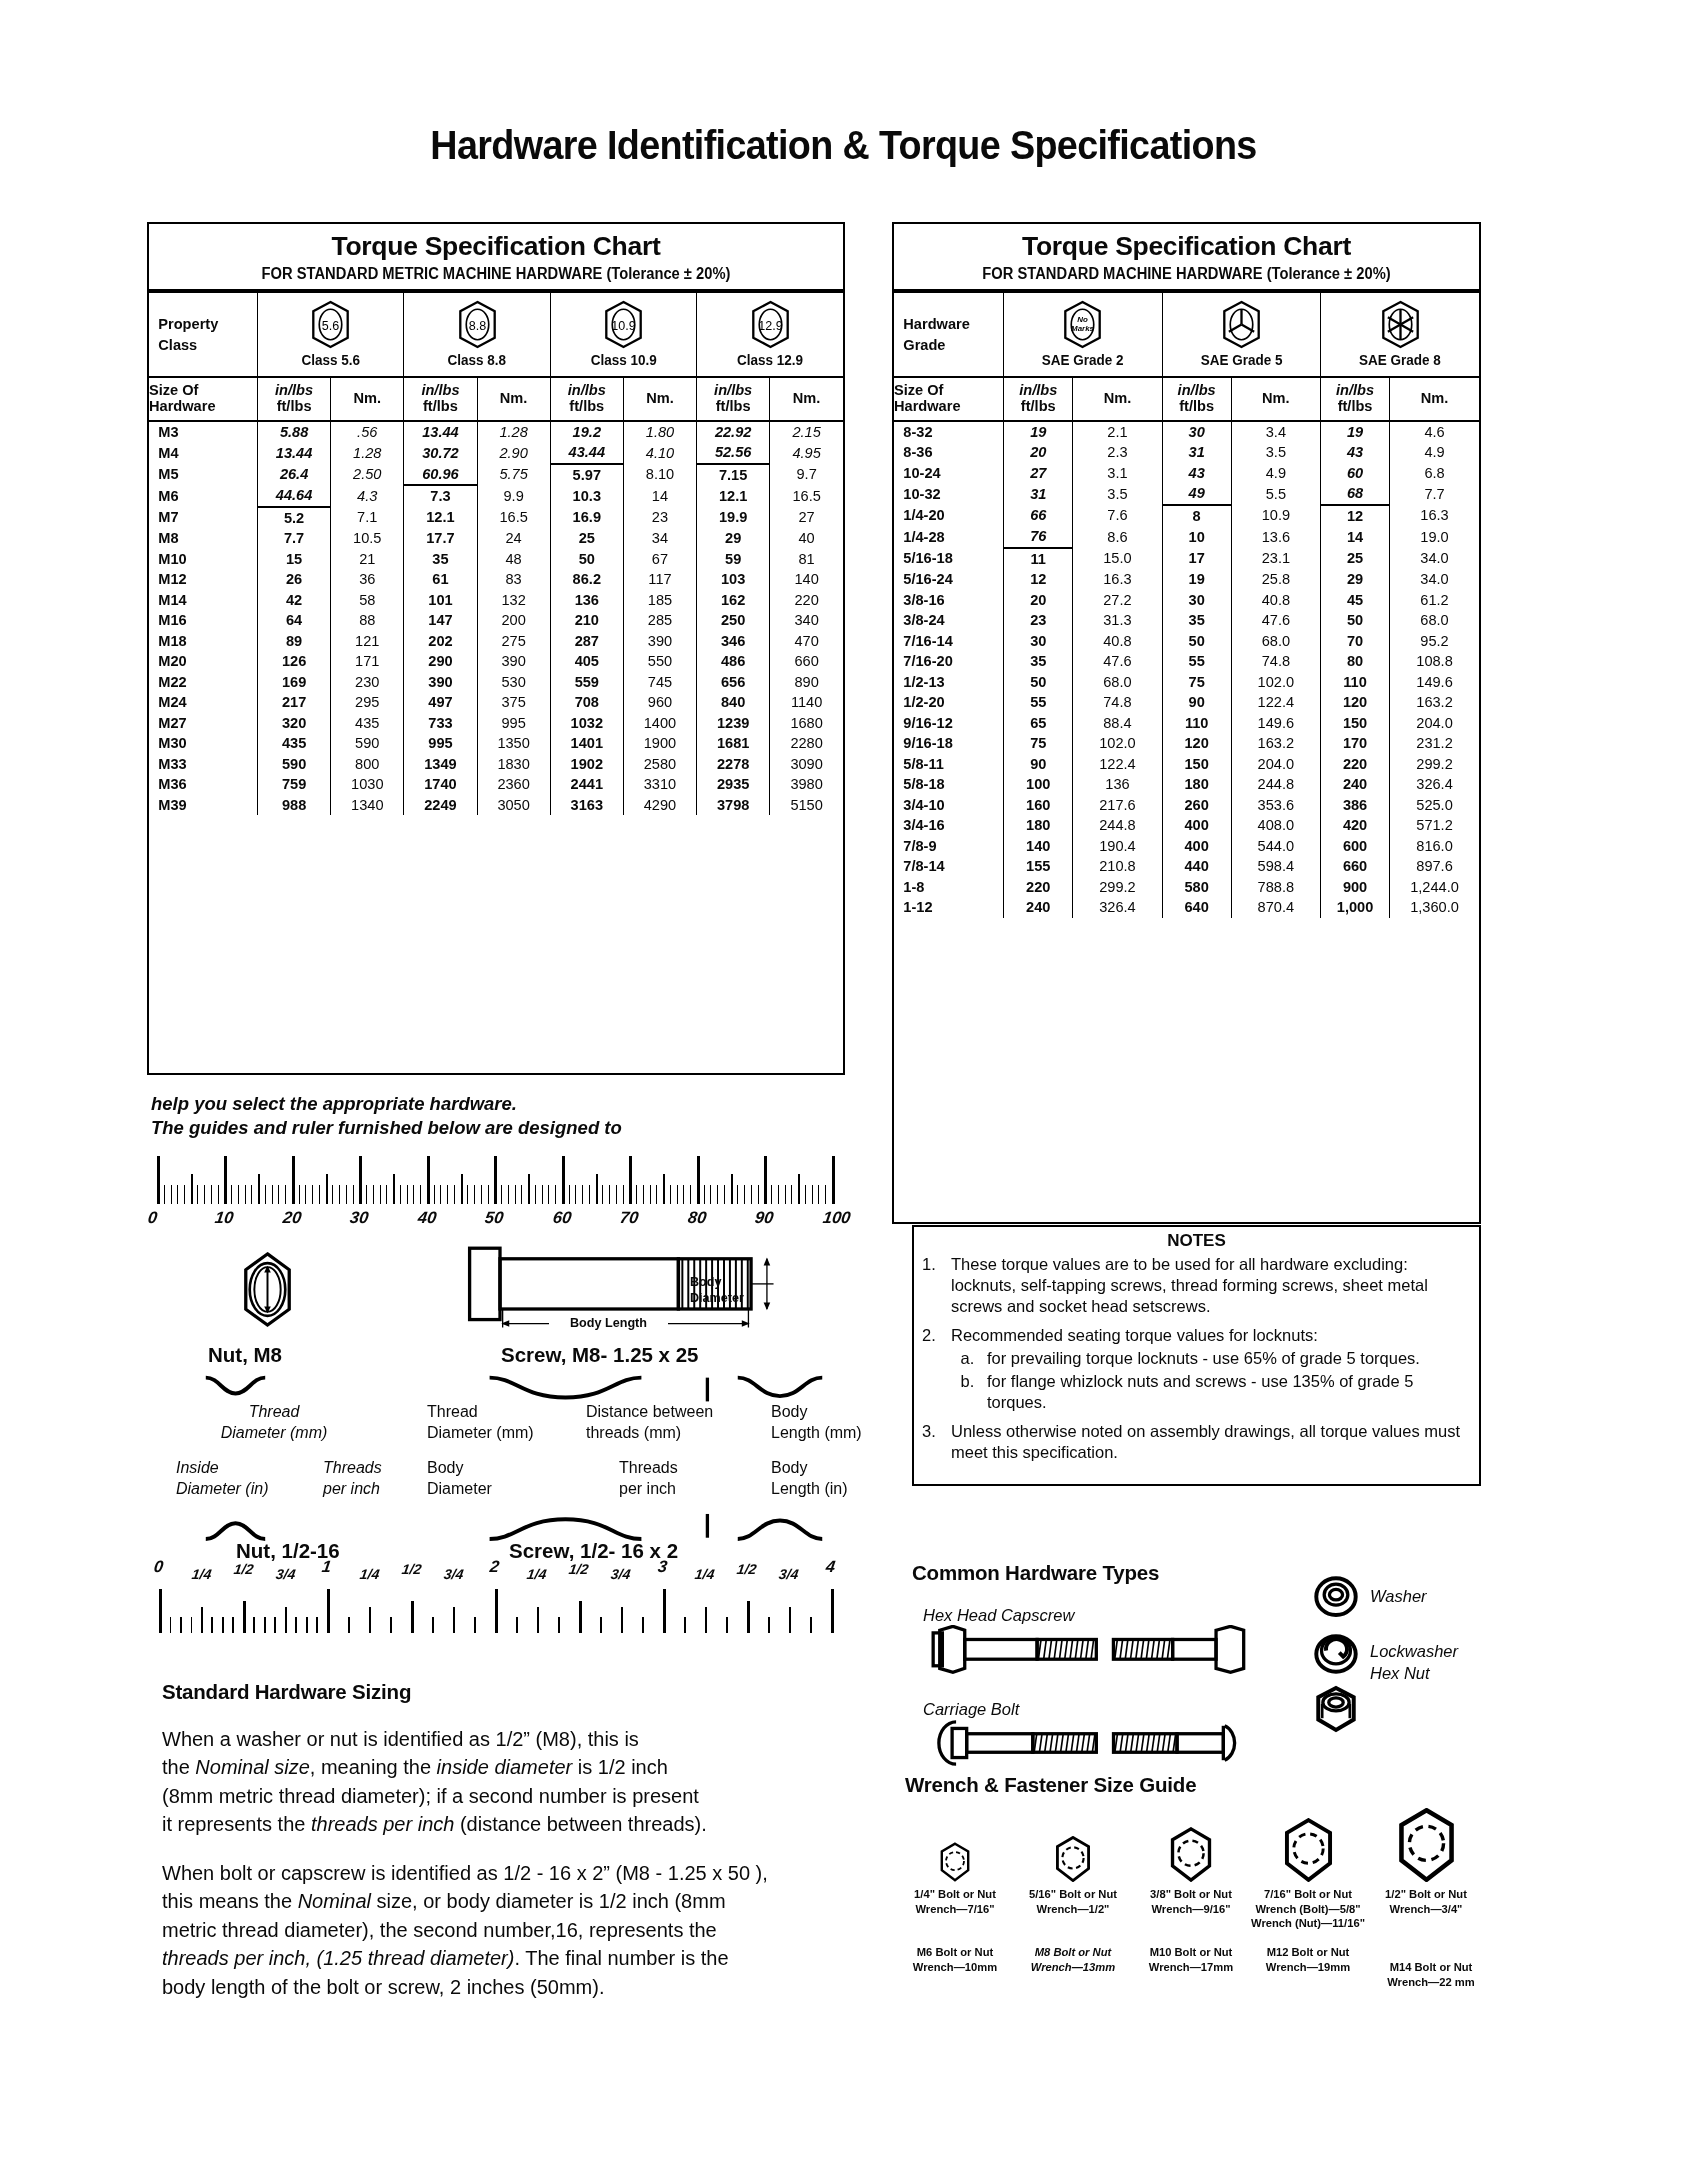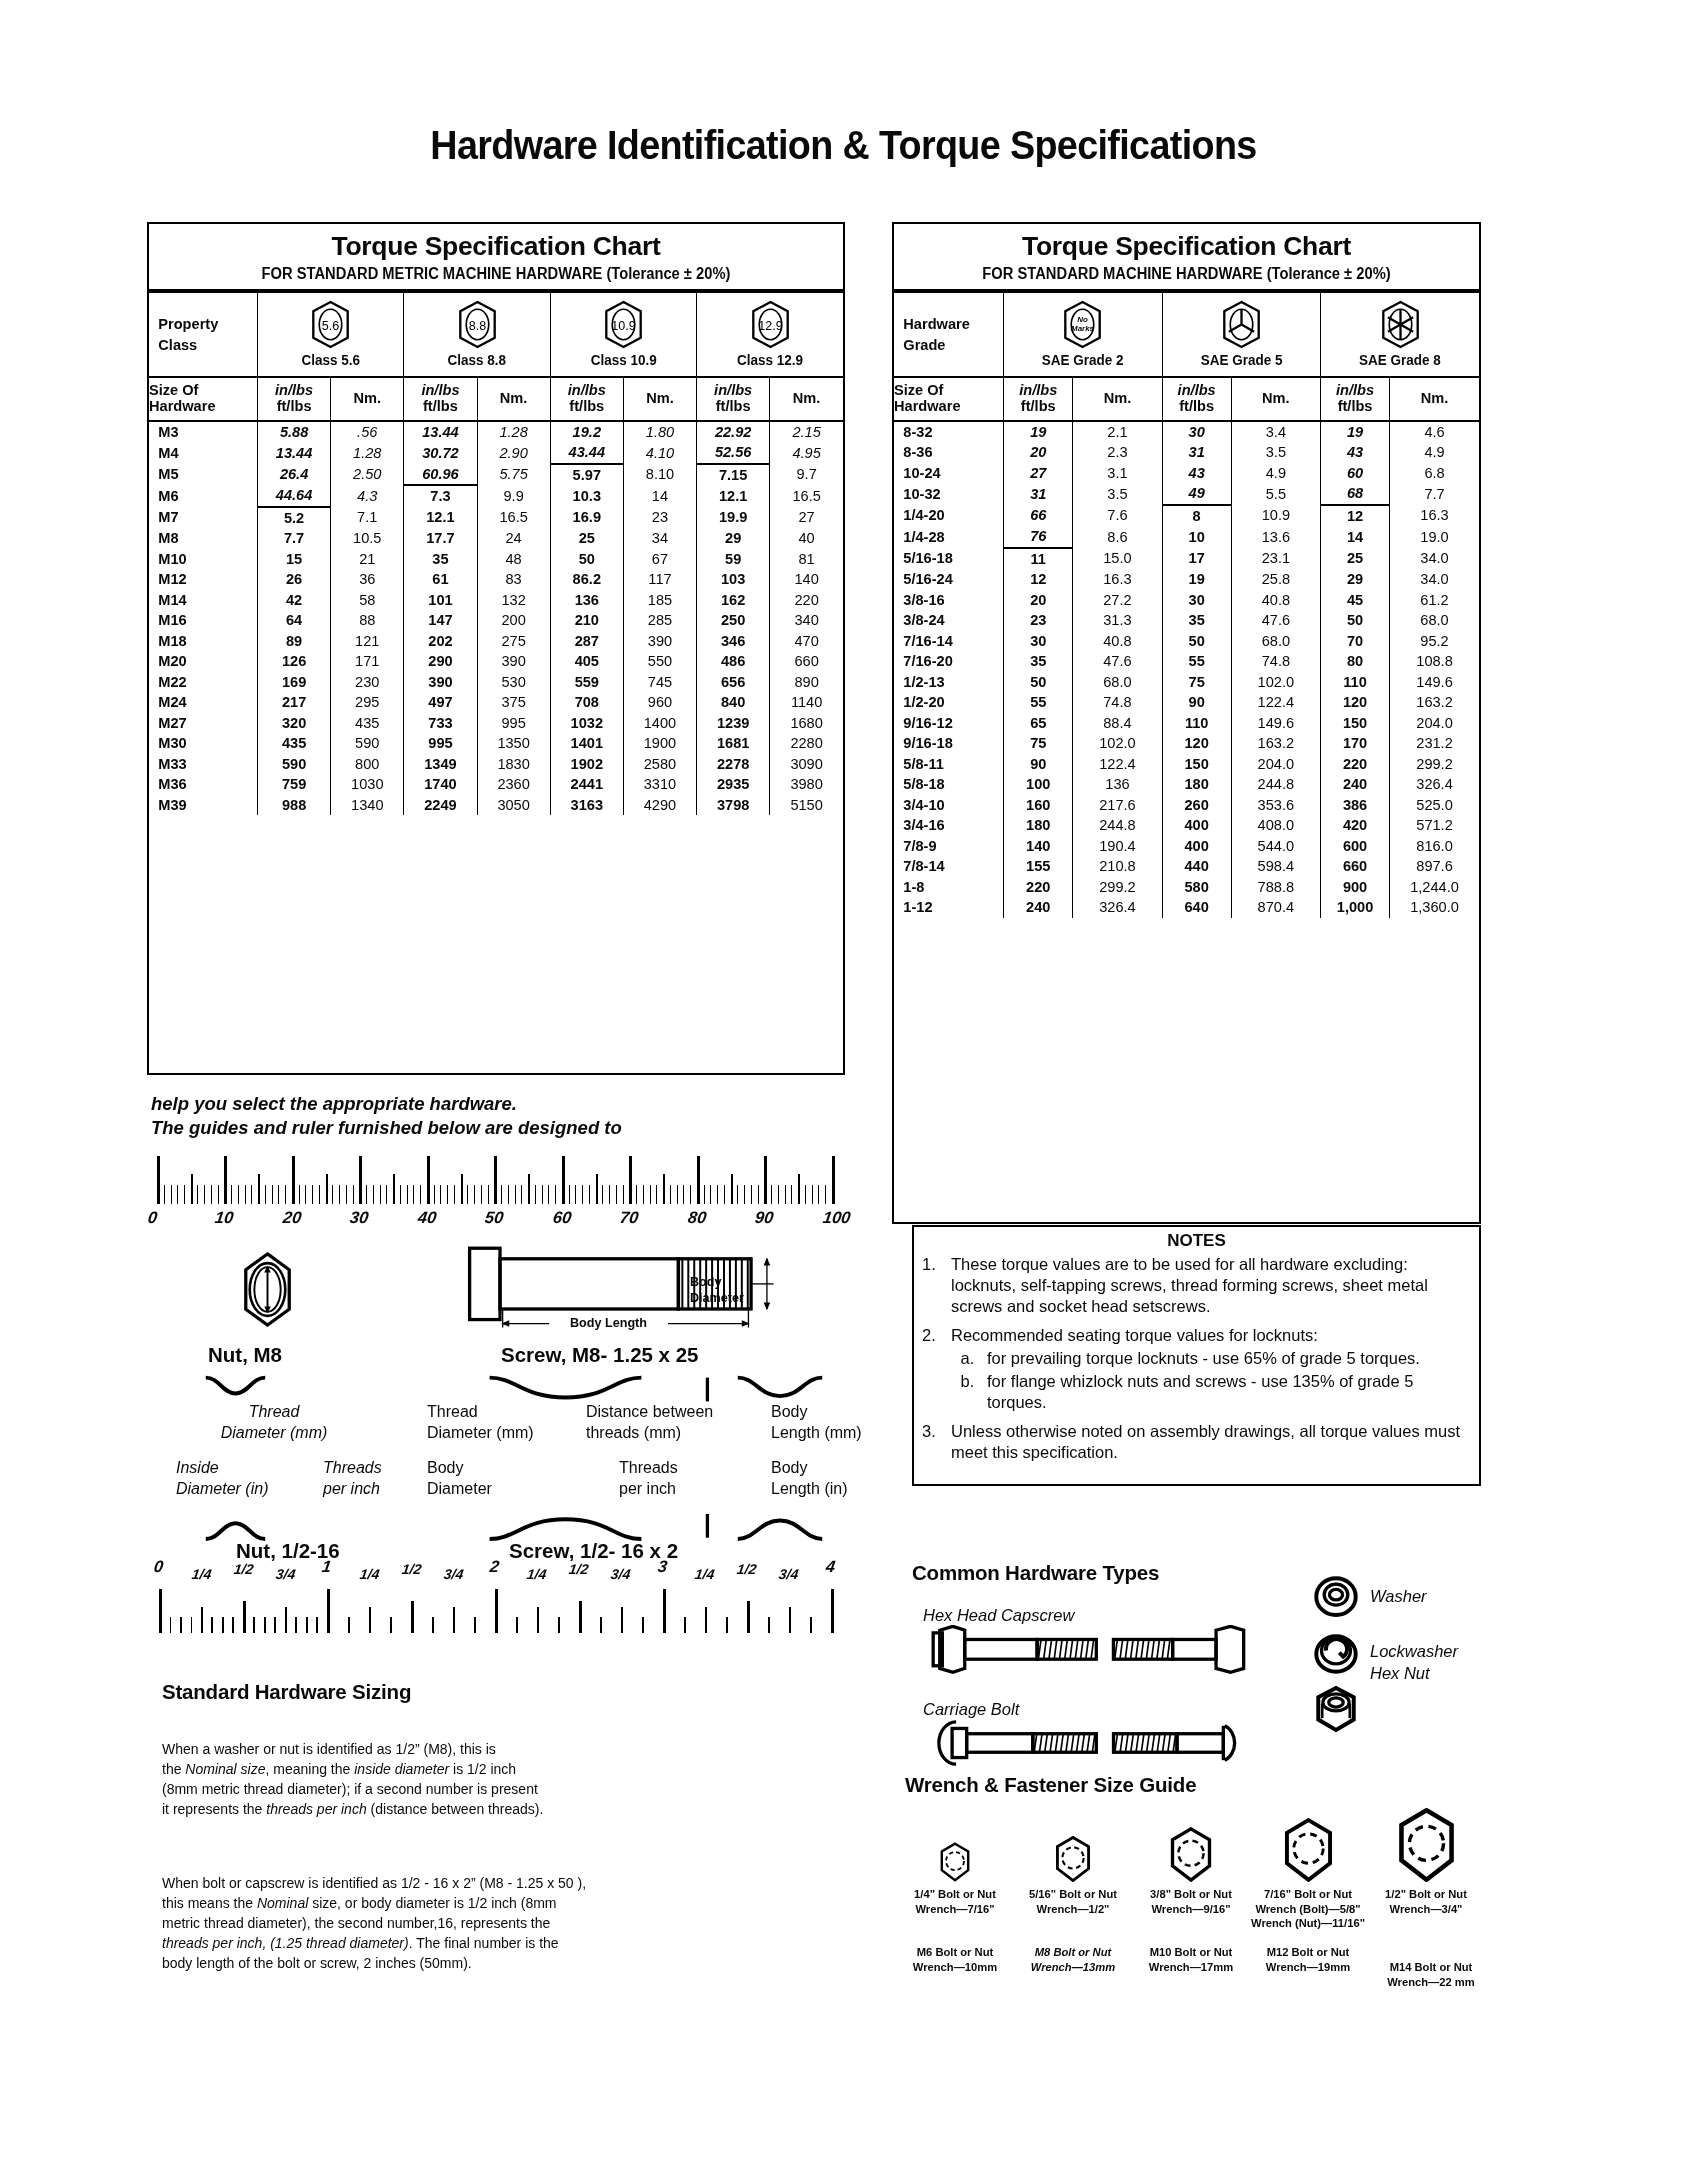--- a/index.html
+++ b/index.html
@@ -46,21 +46,21 @@
 
   
   .hex{width:41px;height:49px;margin:6.6px auto 1.3px;position:relative;}
   .hex svg{display:block;}
 
   
   .itl{font-style:italic;}
   .bld{font-weight:bold;}
   .blk{position:absolute;}
   .sect-h{font-size:20.5px;font-weight:bold;letter-spacing:-0.2px;}
-  .body-p{font-size:14px;line-height:1.42;margin-top:15px;}
+  .body-p{font-size:20px;line-height:1.42;}
   .note-box{position:absolute;border:2px solid #000;box-sizing:border-box;}
   .note-title{text-align:center;font-size:17px;font-weight:bold;padding:4px 0 2.6px;}
   ol.notes{margin:0;padding:0 9.3px 0 37px;font-size:16.5px;line-height:1.30;list-style:none;}
   ol.notes>li{position:relative;margin-bottom:7.3px;}
   ol.notes>li>.num{position:absolute;left:-29px;top:0;}
   ol.sub{margin:0;padding:0 0 0 36px;list-style:none;}
   ol.sub>li{position:relative;margin-top:1.3px;}
   ol.sub>li>.num{position:absolute;left:-26.5px;top:0;}
 
   

